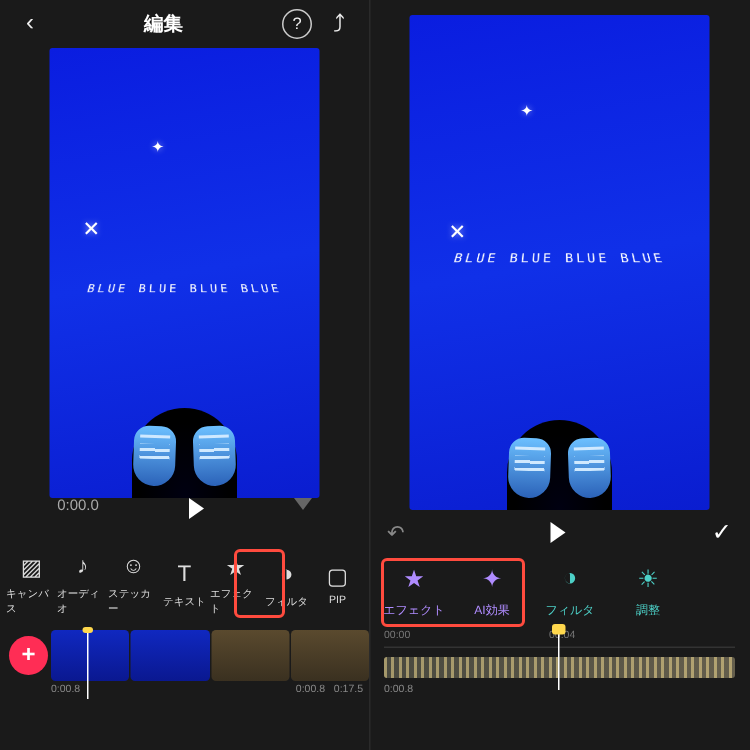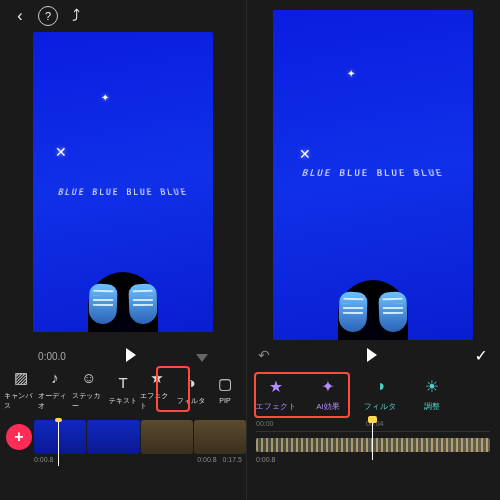--- a/index.html
+++ b/index.html
@@ -41,21 +41,21 @@
           background: radial-gradient(ellipse at 50% 100%, #001 0%, #000 60%); border-radius:40px 40px 0 0;}
   .shoe { position:absolute; width:28px; height:40px; bottom:8px;
           background: linear-gradient(180deg,#6cc0ff,#2b62b8);
           border-radius: 10px 10px 14px 14px; transform: rotate(2deg); }
   .shoe.l{ left:50%; margin-left:-34px; }
   .shoe.r{ left:50%; margin-left:6px; transform: rotate(-2deg);}
   .shoe::before{content:"";position:absolute;top:6px;left:4px;right:4px;height:4px;border-top:2px solid #cfe9ff;}
   .shoe::after{content:"";position:absolute;top:12px;left:4px;right:4px;height:10px;
     background:repeating-linear-gradient(0deg,#cfe9ff 0 2px,transparent 2px 5px);}
 
-  .play-row { height:30px; display:flex; align-items:flex-end; justify-content:center; gap:60px; font-size:10px; color:#aaa;}
+  .play-row { height:30px; display:flex; align-items:flex-start; justify-content:center; gap:60px; font-size:10px; color:#aaa;}
   .play-btn { width:0;height:0;border-left:10px solid #fff;border-top:7px solid transparent;border-bottom:7px solid transparent;}
   .tri-down { width:0;height:0;border-top:8px solid #666;border-left:6px solid transparent;border-right:6px solid transparent;}
 
   .toolbar { height:54px; display:flex; align-items:center; padding:0 4px; position:relative;}
   .tool { flex:1; display:flex; flex-direction:column; align-items:center; gap:3px; font-size:7px; color:#ddd;}
   .tool .tico { width:20px;height:20px; display:flex;align-items:center;justify-content:center; font-size:15px;}
   .highlight-box { position:absolute; border:2px solid #ff4b3e; border-radius:4px; pointer-events:none; }
   .hl-left { width:34px; height:46px; left:156px; top:4px; }
 
   .timeline { position:relative; height:60px; padding-left:34px; }
@@ -96,20 +96,21 @@
   .divider { position:absolute; left:246px; top:0; width:1px; height:100%; background:#2a2a2a;}
 </style>
 </head>
 <body>
 
 <div class="divider"></div>
 
 <div class="panel panel-left">
   <div class="hdr">
     <div class="hdr-icon">‹</div>
+    <div class="hdr-title">編集</div>
     <div class="hdr-icon" style="border:1px solid #ccc;border-radius:50%;font-size:11px;">?</div>
     <div class="hdr-icon">⤴</div>
   </div>
 
   <div class="canvas-wrap">
     <div class="canvas">
       <div class="spark" style="left:22px;top:112px;">✕</div>
       <div class="spark" style="left:68px;top:60px;font-size:10px;">✦</div>
       <div class="arc-text">BLUE BLUE BLUE BLUE</div>
       <div class="shoes">

